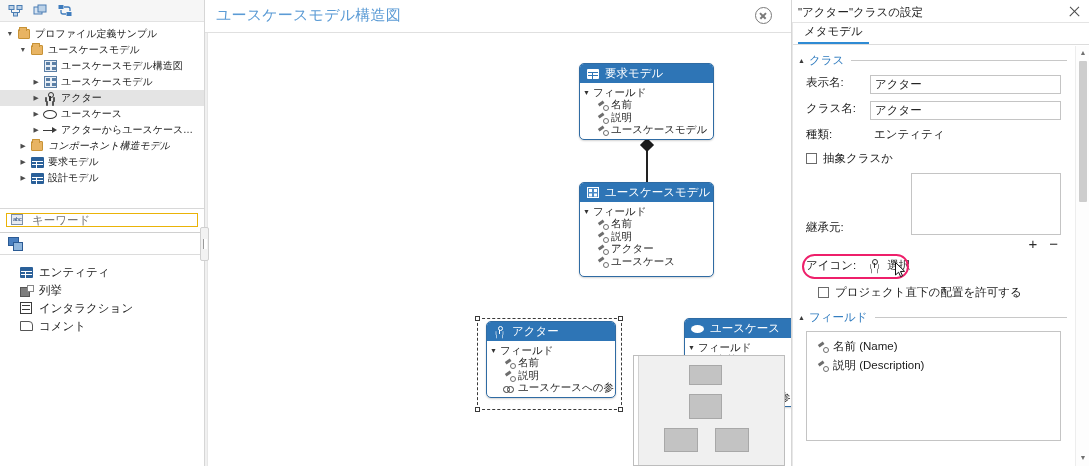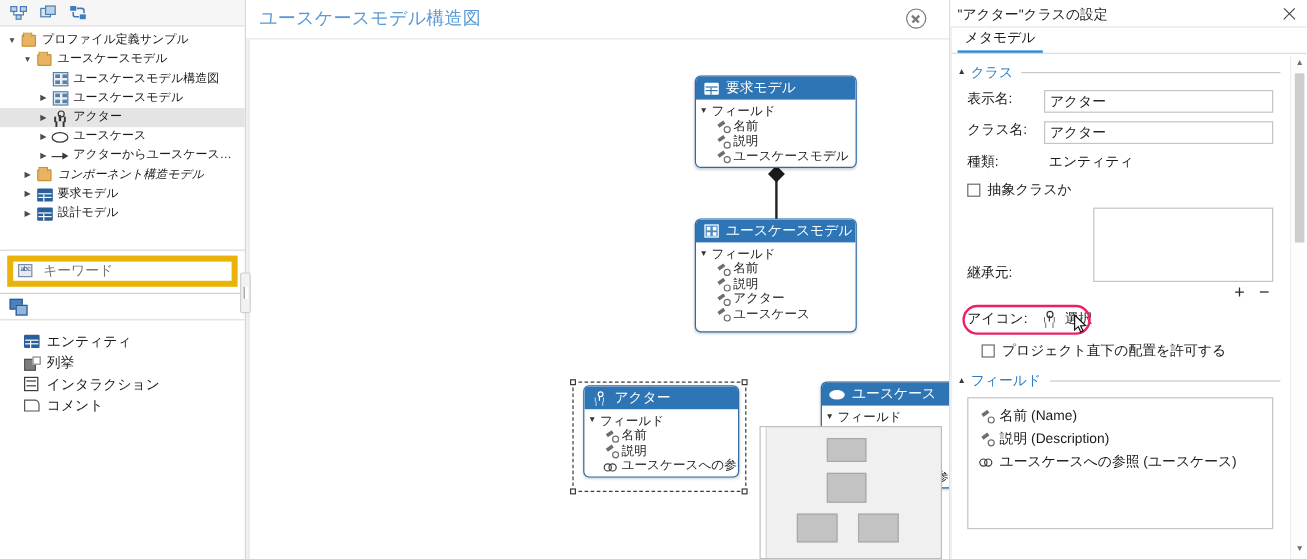--- a/index.html
+++ b/index.html
@@ -78,21 +78,21 @@
   .ico-enum { width: 13px; height: 11px; position: relative; }
   .ico-enum::before { content: ""; position: absolute; left: 0; top: 2px; width: 8px; height: 8px;
                  background: #7d7d7d; border: 1px solid #555; }
   .ico-enum::after { content: ""; position: absolute; left: 7px; top: 0; width: 5px; height: 5px;
                  border: 1px solid #888; background: #fff; }
   .ico-comment { width: 13px; height: 10px; border: 1.2px solid #555; background: #fff;
                  position: relative; border-top-right-radius: 4px; }
 
   #kw-sep { height: 1px; background: #d8d8d8; }
   #kw-box {
-    margin: 4px 6px 0 6px; height: 26px; border: 5px solid #eab308; background: #fff;
+    margin: 4px 6px 0 6px; height: 14px; border: 1px solid #eab308; background: #fff;
     display: flex; align-items: center; padding: 0 4px;
   }
   .ico-abc { width: 15px; height: 11px; flex: 0 0 15px; position: relative; margin-right: 4px; }
   .ico-abc::before { content: "abc"; position: absolute; left: 0; top: -1px; font-size: 6px;
                  color: #2a4a7a; background: #e6eaf2; border: 1px solid #7d8fa8; padding: 0 1px;
                  line-height: 9px; letter-spacing: -0.5px; }
   #kw-input { border: 0; outline: 0; font-size: 11.5px; color: #a8a8a8; width: 100%;
               font-family: inherit; background: transparent; }
   #sec-sep { height: 1px; background: #d0d0d0; margin-top: 5px; }
   #palette-toolbar { height: 22px; display: flex; align-items: center; padding-left: 8px;
@@ -627,24 +627,20 @@
 
       <div id="fields-list">
         <div class="flrow">
           <span class="fico fico-attr"></span>
           <span>名前 (Name)</span>
         </div>
         <div class="flrow">
           <span class="fico fico-attr"></span>
           <span>説明 (Description)</span>
         </div>
-        <div class="flrow">
-          <span class="fico fico-ref"></span>
-          <span>ユースケースへの参照 (ユースケース)</span>
-        </div>
       </div>
     </div>
 
     <div id="rp-scroll">
       <div class="sb-arrow">▲</div>
       <div id="rp-thumb"></div>
       <div class="sb-arrow" id="rp-arrow-down">▼</div>
     </div>
   </div>
 </div>

